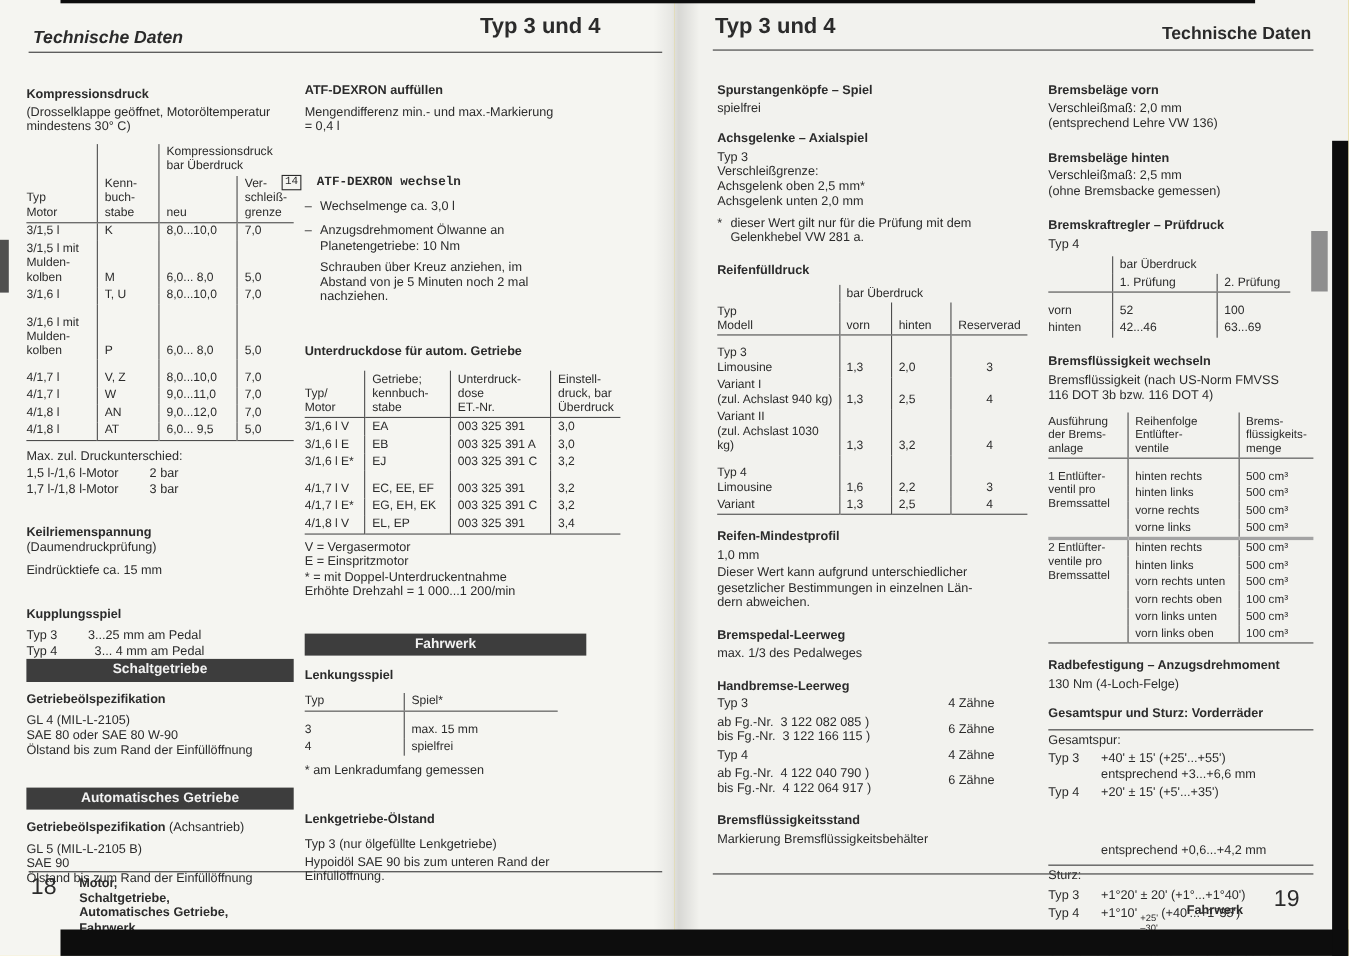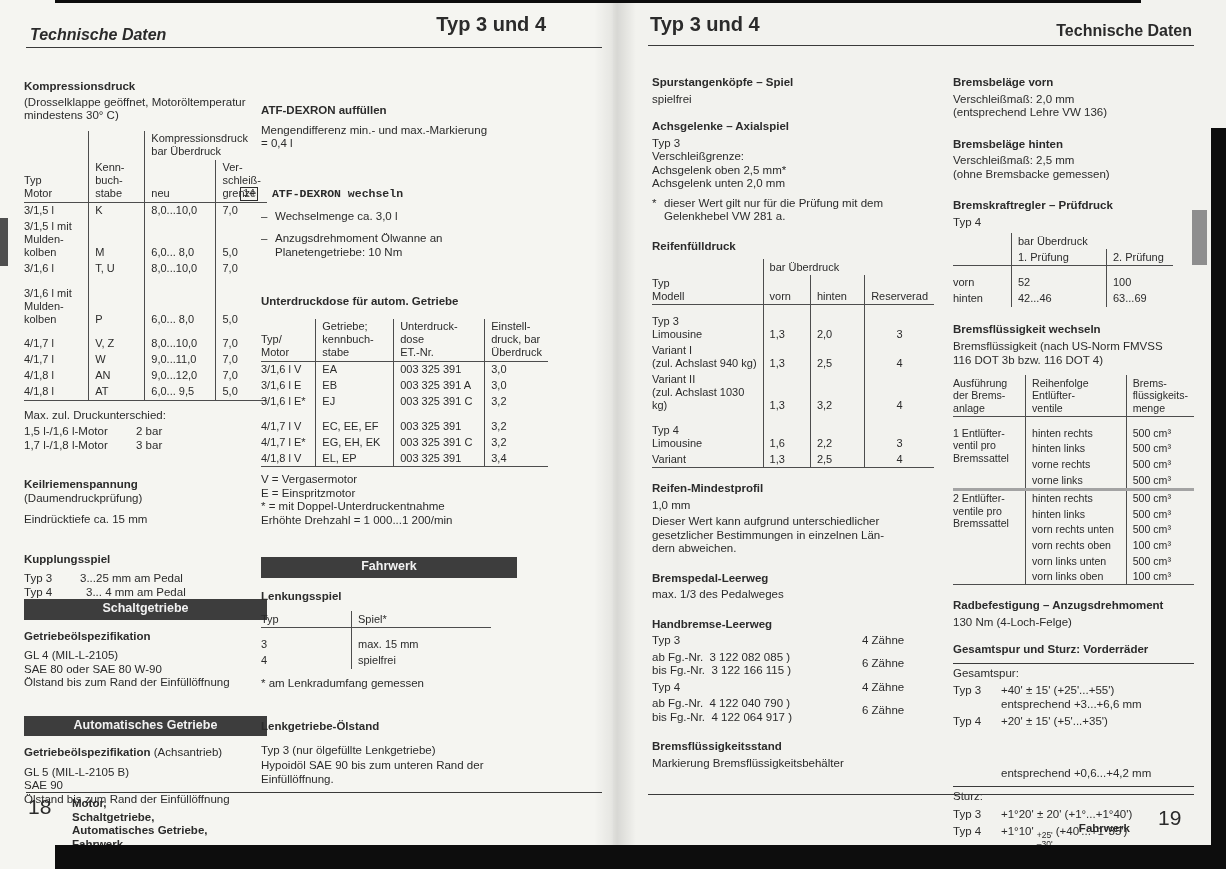--- a/index.html
+++ b/index.html
@@ -165,38 +165,41 @@
     <div class="bar mt26">Automatisches Getriebe</div>
     <div class="mt10">
       <span class="b">Getriebeölspezifikation</span>
       <span>(Achsantrieb)</span>
     </div>
     <div class="ml mt6">GL 5 (MIL-L-2105 B)
 SAE 90
 Ölstand bis zum Rand der Einfüllöffnung</div>
   </div>
 
-  <div class="col" style="left:261px;top:76px;width:287px;margin-top:28px;">
+  <div class="col" style="left:277px;top:76px;width:287px;">
     <div class="b">ATF-DEXRON auffüllen</div>
     <div class="ml mt6">Mengendifferenz min.- und max.-Markierung
 = 0,4 l</div>
 
     <div class="mt36" style="margin-left:-21px;font-family:Liberation Mono, monospace;">
       <span class="refbox">14</span>
       <span class="b">ATF-DEXRON wechseln</span>
     </div>
     <div class="bullet">
       <span class="bm">–</span>
       <span class="ml">Wechselmenge ca. 3,0 l</span>
     </div>
     <div class="bullet">
       <span class="bm">–</span>
       <span class="ml">Anzugsdrehmoment Ölwanne an
 Planetengetriebe: 10 Nm</span>
     </div>
+    <div class="ml mt6" style="margin-left:14px;">Schrauben über Kreuz anziehen, im
+Abstand von je 5 Minuten noch 2 mal
+nachziehen.</div>
 
     <div class="b mt36">Unterdruckdose für autom. Getriebe</div>
     <table class="t bbt mt10" style="width:287px;">
       <tbody>
           <tr class="hb">
         <td class="ml" style="width:62px;">Typ/
 Motor</td>
         <td class="bl ml" style="width:74px;">Getriebe;
 kennbuch-
 stabe</td>

